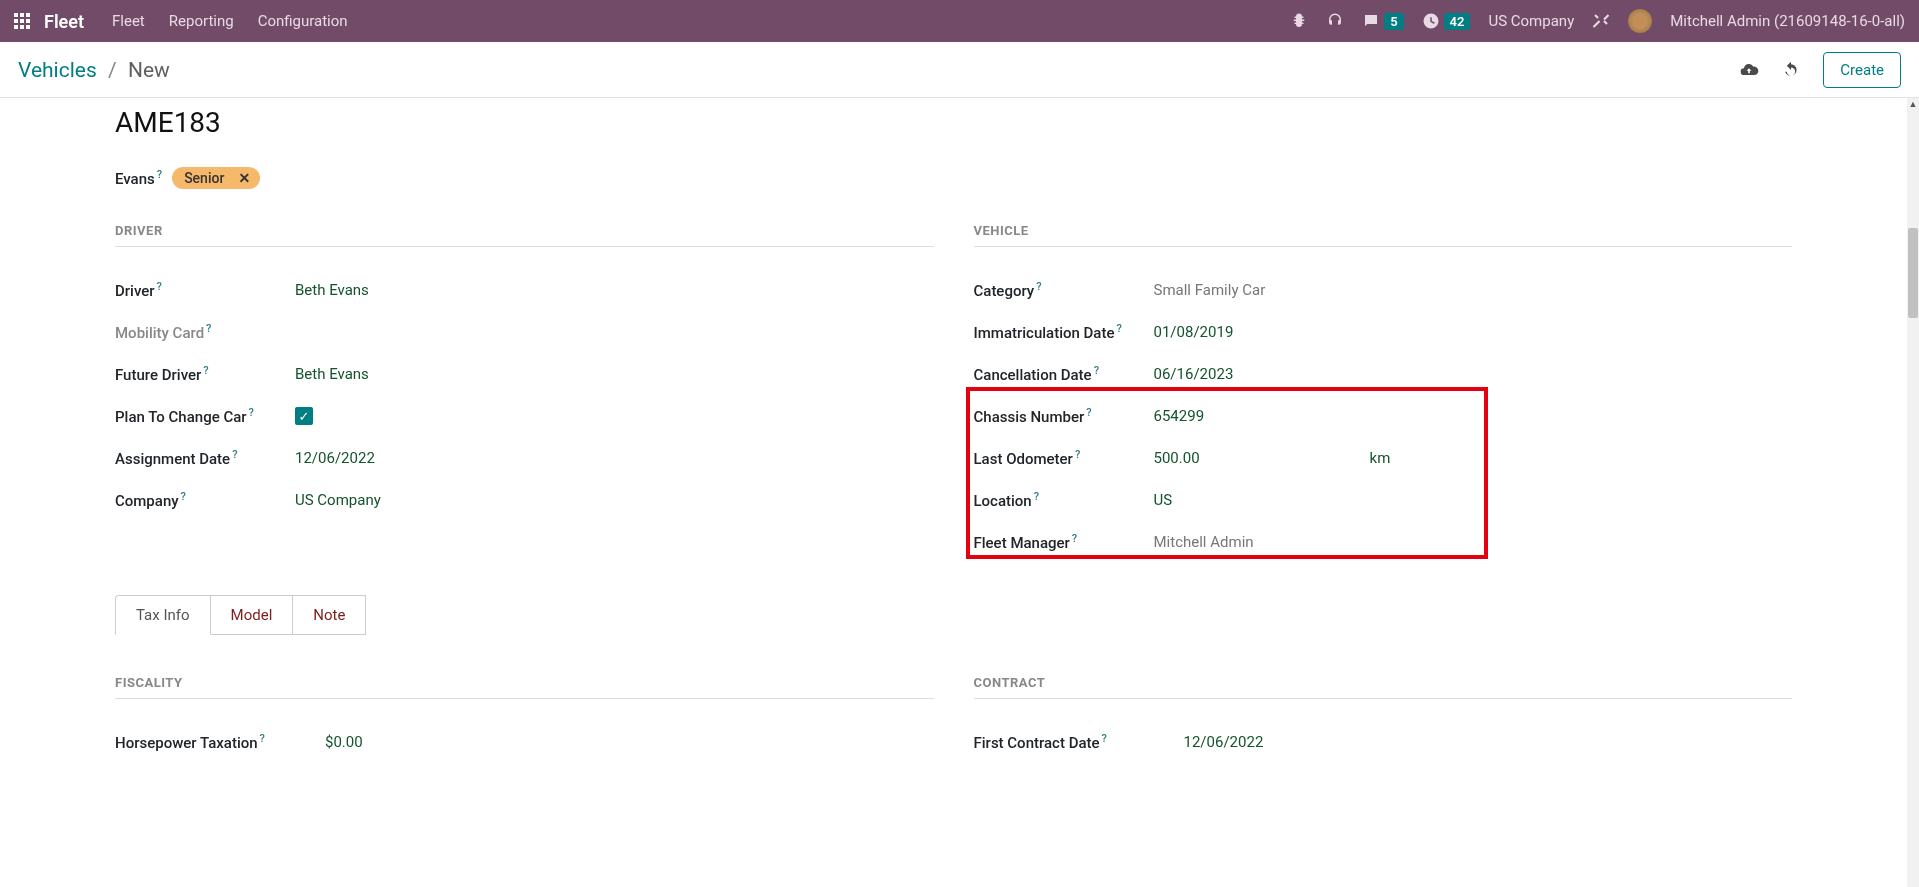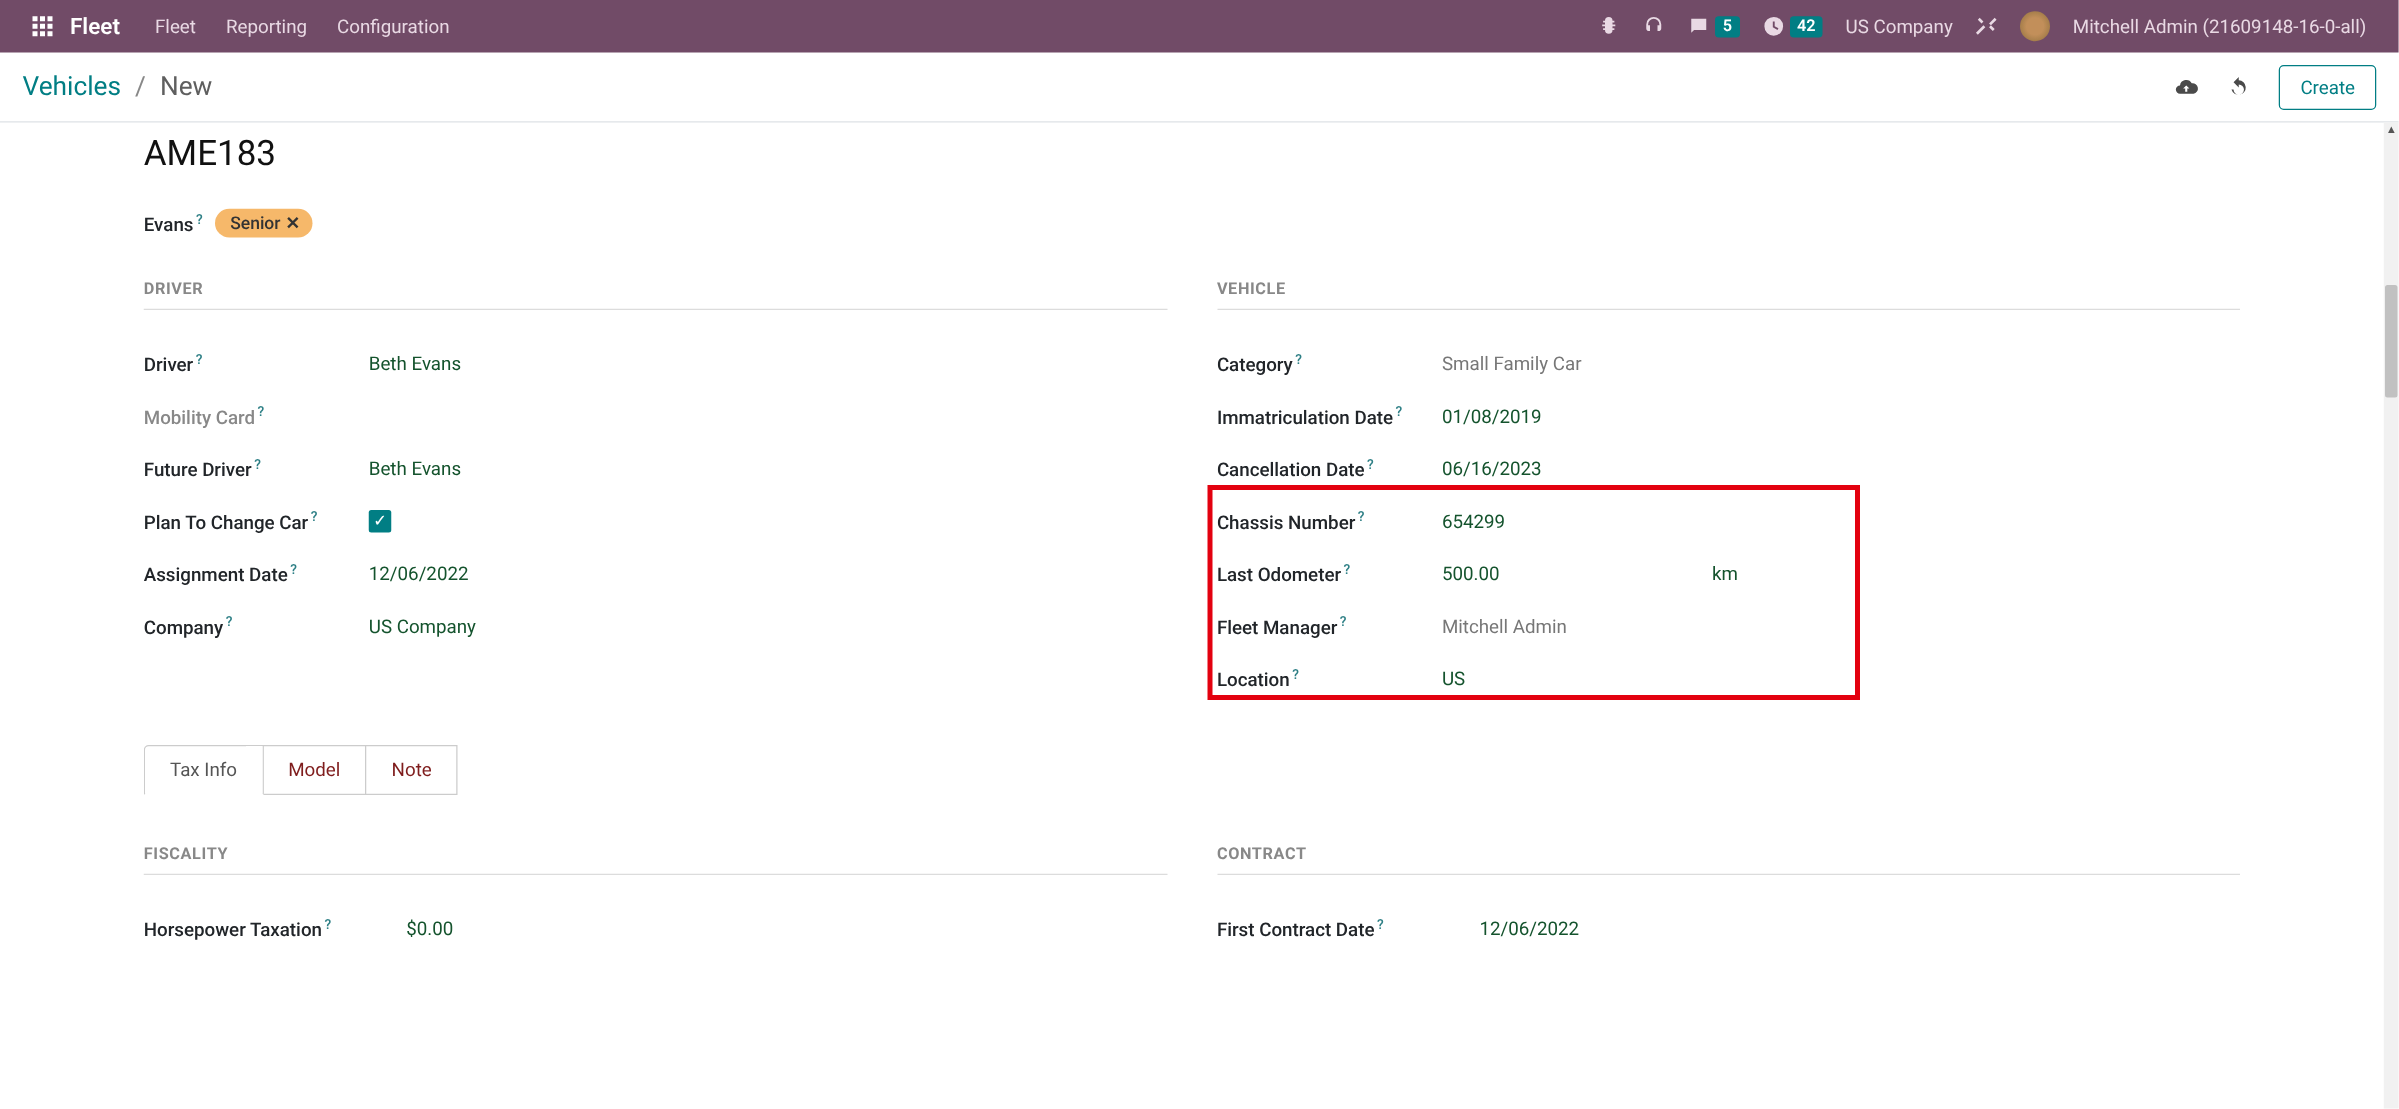--- a/index.html
+++ b/index.html
@@ -1,17 +1,17 @@
 <!DOCTYPE html>
 <html><head>
 <meta charset="utf-8">
 <style>
 * { margin:0; padding:0; box-sizing:border-box; font-family:-apple-system,BlinkMacSystemFont,"Segoe UI",Roboto,Arial,sans-serif; }
 body { background:#fff; color:#212529; width:1919px; height:887px; overflow:hidden; position:relative; }
-.topbar { height:42px; background:#714B67; color:#fff; display:flex; align-items:center; padding:0 26px; font-size:15px; }
+.topbar { height:42px; background:#714B67; color:#fff; display:flex; align-items:center; padding:0 14px; font-size:15px; }
 .apps-icon { display:grid; grid-template-columns:repeat(3,4px); grid-template-rows:repeat(3,4px); gap:2px; margin-right:14px; cursor:pointer; }
 .apps-icon span { background:#fff; width:4px; height:4px; }
 .app-title { font-weight:600; font-size:18px; margin-right:28px; }
 .menu-item { margin-right:24px; color:#e9d9e4; cursor:pointer; }
 .topbar-right { margin-left:auto; display:flex; align-items:center; gap:18px; }
 .ico { width:18px; height:18px; fill:#e9d9e4; cursor:pointer; }
 .badge-wrap { display:flex; align-items:center; gap:4px; cursor:pointer; }
 .badge { background:#017E84; color:#fff; border-radius:3px; padding:1px 6px; font-size:13px; font-weight:600; }
 .company { color:#e9d9e4; cursor:pointer; }
 .avatar { width:24px; height:24px; border-radius:50%; background:radial-gradient(circle,#c28f5a 40%,#8a6d3b 100%); display:inline-block; }
@@ -28,21 +28,21 @@
 .scrollbar-thumb { position:absolute; left:1px; right:1px; top:130px; height:90px; background:#c1c1c1; border-radius:2px; }
 .scrollbar-arrow { width:12px; height:12px; font-size:9px; color:#555; text-align:center; line-height:12px; cursor:pointer; }
 .scrollbar-arrow.top { position:absolute; top:0; }
 .form-area { padding:0 115px; }
 .lp-label { color:#555; font-size:15px; margin-top:4px; }
 .lp-value { font-size:28px; color:#111; margin-top:4px; margin-bottom:28px; }
 .tags-row { display:flex; align-items:center; gap:10px; margin-bottom:34px; }
 .fld-label { color:#212529; font-size:15px; font-weight:500; }
 .fld-label.muted { color:#888; }
 .help { color:#2d7f85; font-size:11px; vertical-align:super; margin-left:2px; cursor:pointer; }
-.tag { background:#F6B86A; color:#333; border-radius:14px; padding:3px 10px 3px 12px; font-size:14px; font-weight:500; display:inline-flex; align-items:center; gap:4px; }
+.tag { background:#F6B86A; color:#333; border-radius:14px; padding:3px 10px 3px 12px; font-size:14px; font-weight:500; display:inline-flex; align-items:center; gap:14px; }
 .tag .x { font-weight:bold; cursor:pointer; }
 .two-col { display:flex; gap:40px; }
 .col { flex:1; }
 .sec-title { color:#888; font-size:13px; font-weight:700; letter-spacing:.5px; text-transform:uppercase; border-bottom:1px solid #dcdcdc; padding-bottom:8px; margin-bottom:22px; }
 .row { display:flex; align-items:center; min-height:42px; }
 .row .lbl { width:180px; }
 .row .val { color:#14532d; font-size:15px; }
 .row .val.muted { color:#777; }
 .check-box { width:18px; height:18px; background:#017E84; display:inline-flex; align-items:center; justify-content:center; color:#fff; font-size:13px; border-radius:2px; }
 .highlight-box { border:4px solid #E3010F; position:absolute; }
@@ -183,26 +183,26 @@
           <span class="val">654299</span>
         </div>
         <div class="row odo-row">
           <span class="lbl fld-label"><span>Last Odometer</span><span class="help">?</span></span>
           <span class="val-odo">
             <span class="val">500.00</span>
             <span class="val">km</span>
           </span>
         </div>
         <div class="row">
+          <span class="lbl fld-label"><span>Location</span><span class="help">?</span></span>
+          <span class="val">US</span>
+        </div>
+        <div class="row">
           <span class="lbl fld-label"><span>Fleet Manager</span><span class="help">?</span></span>
           <span class="val muted">Mitchell Admin</span>
-        </div>
-        <div class="row">
-          <span class="lbl fld-label"><span>Location</span><span class="help">?</span></span>
-          <span class="val">US</span>
         </div>
         <div class="highlight-box" style="left:-8px; top:164px; width:522px; height:172px;"></div>
       </div>
     </div>
 
     <div class="tabs">
       <div class="tab active">Tax Info</div>
       <div class="tab">Model</div>
       <div class="tab">Note</div>
     </div>

